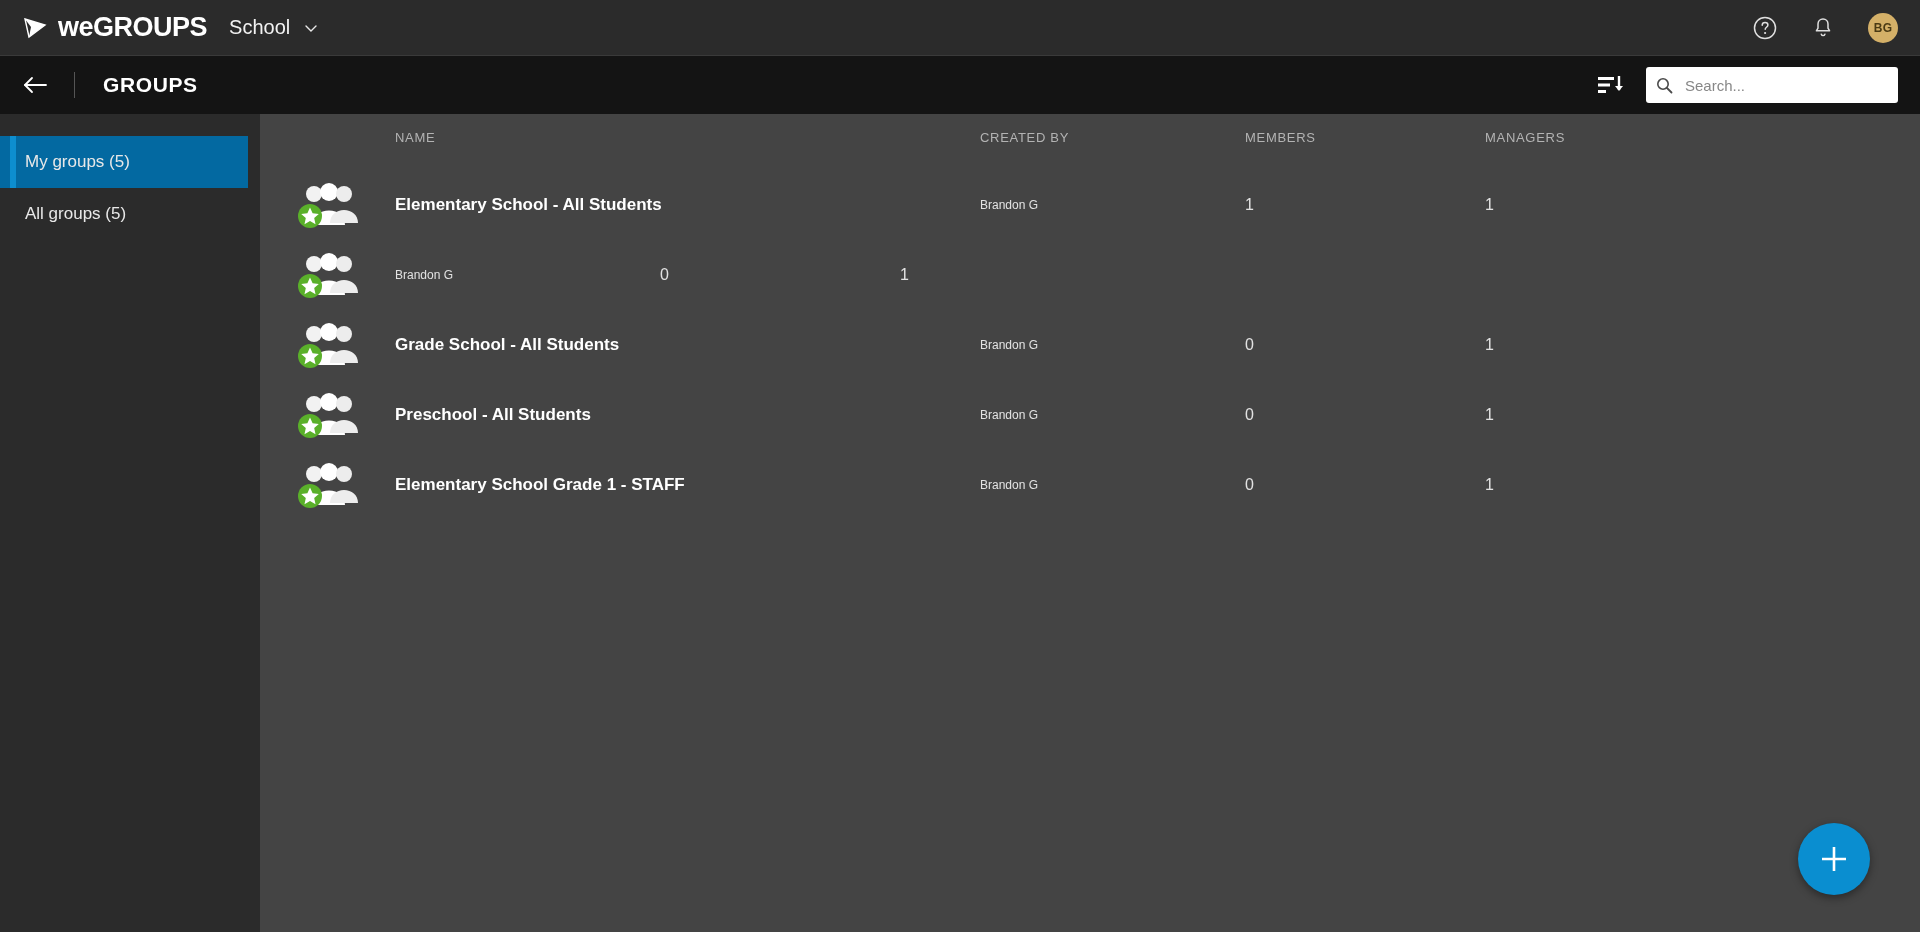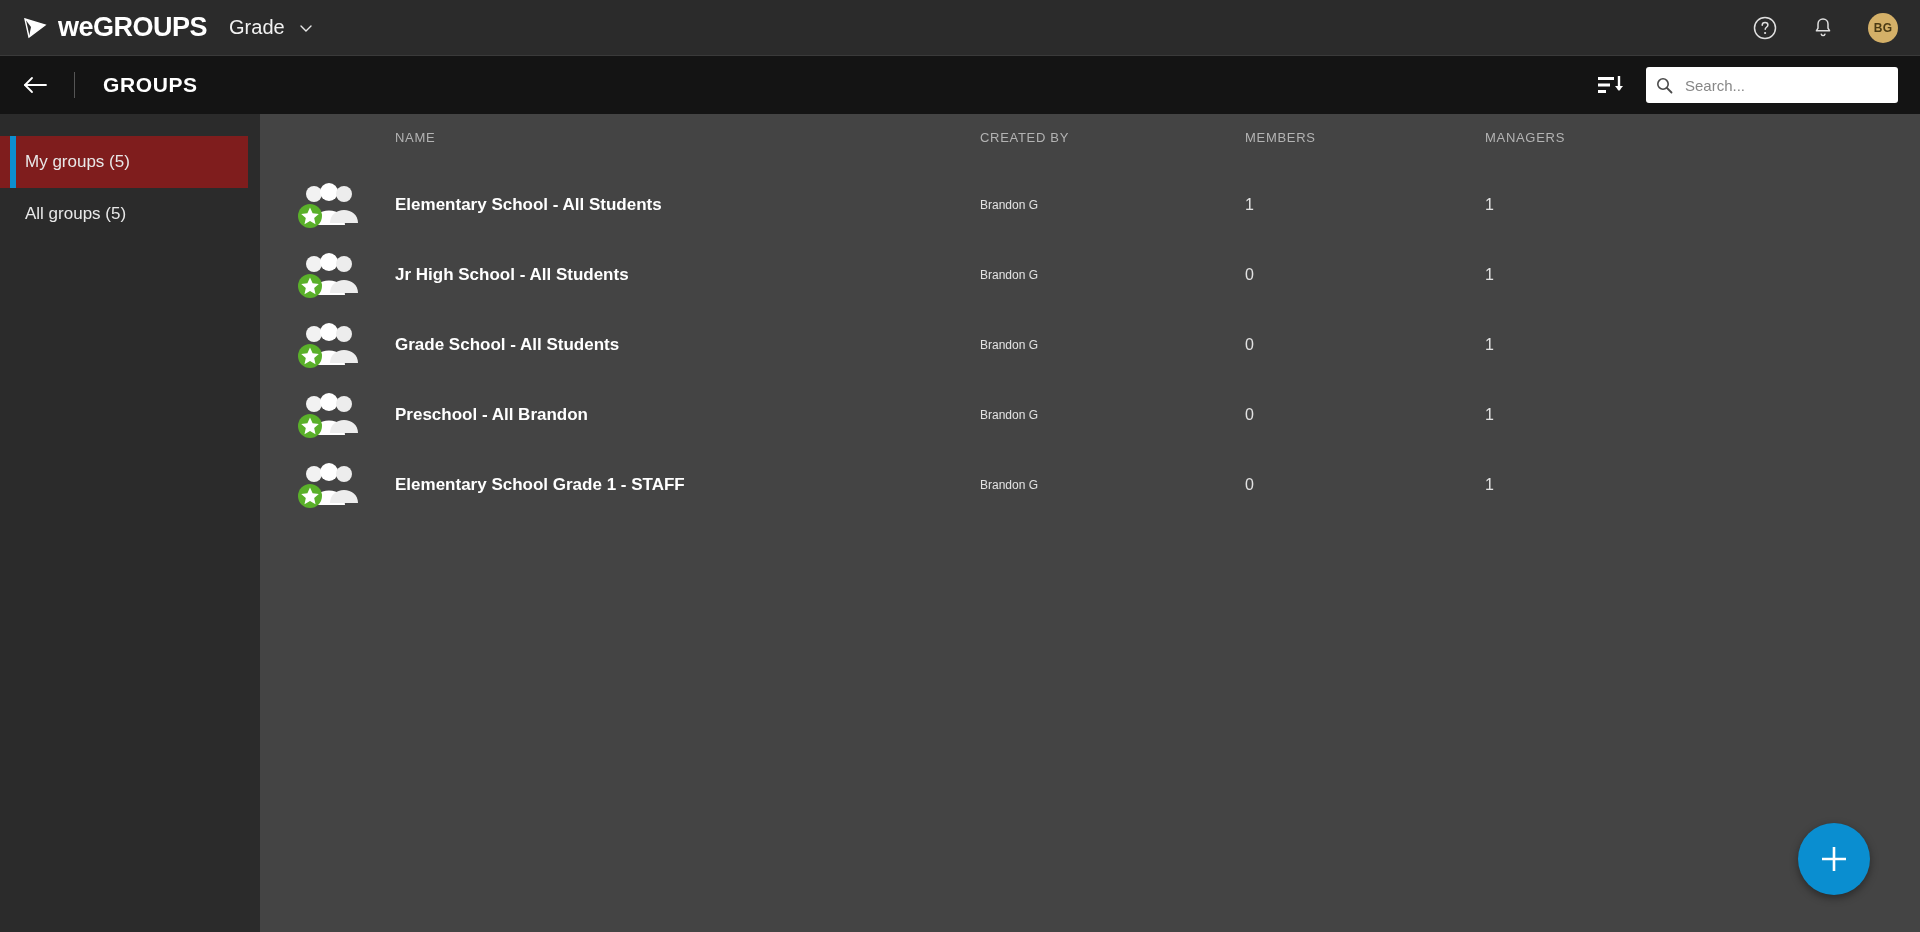--- a/index.html
+++ b/index.html
@@ -70,21 +70,21 @@
   .body-row { flex: 1; display: flex; min-height: 0; }
 
   .sidebar {
     width: 260px; min-width: 260px; background: #2b2b2b; padding-top: 22px;
   }
   .side-item {
     position: relative; height: 52px; display: flex; align-items: center;
     padding-left: 25px; color: #e8e8e8; font-size: 17px; cursor: pointer;
     width: 248px;
   }
-  .side-item.active { background: #7f1d1d; }
+  .side-item.active { background: #0369a1; }
   .side-item.active::before {
     content: ""; position: absolute; left: 10px; top: 0; bottom: 0;
     width: 6px; background: #0d8ecf;
   }
 
   .content { flex: 1; background: #444444; position: relative; }
 
   .table-head {
     display: flex; align-items: center; height: 46px;
     color: #b3b3b3; font-size: 13px; letter-spacing: .7px;
@@ -125,21 +125,21 @@
     <div class="brand">
       <svg class="logo-mark" viewBox="0 0 26 26">
         <path d="M3 4 L23 10 L7 22 Z" fill="#ffffff"></path>
         <path d="M3 4 L9 12 L7 22 Z" fill="#2b2b2b"></path>
         <path d="M3 4 L23 10 L7 22 Z" fill="none" stroke="#ffffff" stroke-width="1.4"></path>
       </svg>
       <div class="logo-word">
         <span class="lc">we</span><span>GROUPS</span>
       </div>
     </div>
-    <div class="admin-label">Grade</div>
+    <div class="admin-label">School</div>
     <svg class="caret-down" viewBox="0 0 14 14">
       <path d="M2 5 L7 10 L12 5" fill="none" stroke="#e8e8e8" stroke-width="1.4" stroke-linecap="round"></path>
     </svg>
 
     <div class="topbar-right">
       <svg class="icon-btn" viewBox="0 0 26 26">
         <circle cx="13" cy="13" r="10.5" fill="none" stroke="#e0e0e0" stroke-width="1.5"></circle>
         <path d="M10.2 10.2c0-1.6 1.3-2.7 2.9-2.7s2.8 1 2.8 2.5c0 2.2-2.7 2.3-2.7 4.3" fill="none" stroke="#e0e0e0" stroke-width="1.5" stroke-linecap="round"></path>
         <circle cx="13.1" cy="18" r="1.1" fill="#e0e0e0"></circle>
       </svg>
@@ -224,21 +224,20 @@
         <circle cx="18" cy="13" r="8" fill="#f2f2f2"></circle>
         <path d="M4 42c0-8 6.5-13 14-13s14 5 14 13z" fill="#f2f2f2"></path>
         <circle cx="33" cy="11" r="9" fill="#ffffff"></circle>
         <path d="M17 44c0-9 7-14.5 16-14.5S49 35 49 44z" fill="#ffffff"></path>
         <circle cx="48" cy="13" r="8" fill="#ededed"></circle>
         <path d="M34 42c0-8 6.5-13 14-13s14 5 14 13z" fill="#ededed"></path>
         <circle cx="14" cy="35" r="12" fill="#5ab02a"></circle>
         <path d="M14 26.5 L16.6 32.2 L22.8 32.9 L18.2 37 L19.5 43.2 L14 40 L8.5 43.2 L9.8 37 L5.2 32.9 L11.4 32.2 Z" fill="#ffffff"></path>
       </svg>
     </div>
-    <div class="row-name">Jr High School - All Students</div>
     <div class="row-by">Brandon G</div>
     <div class="row-num">0</div>
     <div class="row-num">1</div>
   </div>
 
   <div class="row">
     <div class="group-icon-wrap">
       <svg class="group-icon" viewBox="0 0 64 48">
         <circle cx="18" cy="13" r="8" fill="#f2f2f2"></circle>
         <path d="M4 42c0-8 6.5-13 14-13s14 5 14 13z" fill="#f2f2f2"></path>
@@ -262,21 +261,21 @@
         <circle cx="18" cy="13" r="8" fill="#f2f2f2"></circle>
         <path d="M4 42c0-8 6.5-13 14-13s14 5 14 13z" fill="#f2f2f2"></path>
         <circle cx="33" cy="11" r="9" fill="#ffffff"></circle>
         <path d="M17 44c0-9 7-14.5 16-14.5S49 35 49 44z" fill="#ffffff"></path>
         <circle cx="48" cy="13" r="8" fill="#ededed"></circle>
         <path d="M34 42c0-8 6.5-13 14-13s14 5 14 13z" fill="#ededed"></path>
         <circle cx="14" cy="35" r="12" fill="#5ab02a"></circle>
         <path d="M14 26.5 L16.6 32.2 L22.8 32.9 L18.2 37 L19.5 43.2 L14 40 L8.5 43.2 L9.8 37 L5.2 32.9 L11.4 32.2 Z" fill="#ffffff"></path>
       </svg>
     </div>
-    <div class="row-name">Preschool - All Brandon</div>
+    <div class="row-name">Preschool - All Students</div>
     <div class="row-by">Brandon G</div>
     <div class="row-num">0</div>
     <div class="row-num">1</div>
   </div>
 
   <div class="row">
     <div class="group-icon-wrap">
       <svg class="group-icon" viewBox="0 0 64 48">
         <circle cx="18" cy="13" r="8" fill="#f2f2f2"></circle>
         <path d="M4 42c0-8 6.5-13 14-13s14 5 14 13z" fill="#f2f2f2"></path>

